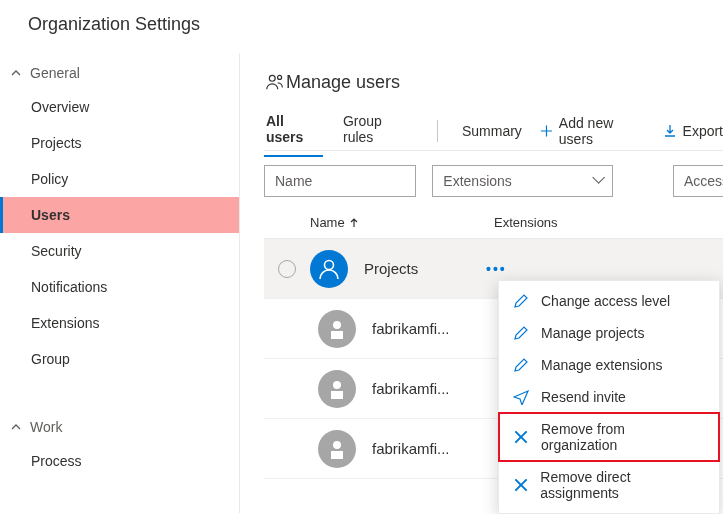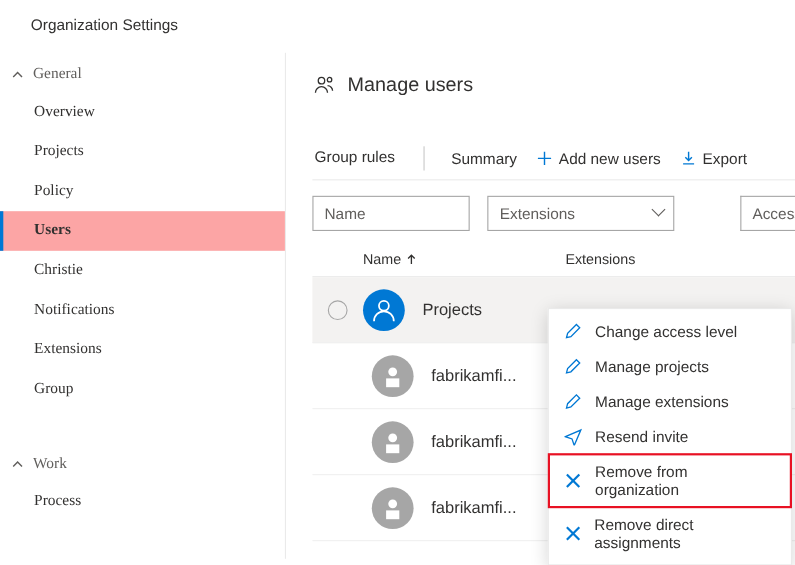--- a/index.html
+++ b/index.html
@@ -8,32 +8,31 @@
     font-family: "Segoe UI", -apple-system, Arial, sans-serif;
     font-size: 14px;
     color: #323130;
     background: #fff;
     width: 723px;
     height: 514px;
     overflow: hidden;
     position: relative;
   }
   .page-title {
-    font-size: 14px;
+    font-size: 18px;
     font-weight: 400;
     padding: 14px 0 18px 28px;
     color: #323130;
   }
   .container { display: flex; height: calc(100% - 54px); }
   .sidebar {
-    width: 260px;
+    width: 240px;
     border-right: 1px solid #eaeaea;
     padding-top: 4px;
     flex-shrink: 0;
-    font-family: Liberation Serif, serif;
   }
   .sb-group-header {
     display: flex;
     align-items: center;
     gap: 8px;
     padding: 8px 14px 8px 10px;
     color: #605e5c;
     font-size: 14px;
     cursor: pointer;
   }
@@ -48,22 +47,22 @@
     background: #fca5a5;
     font-weight: 600;
   }
   .main {
     flex: 1;
     padding: 18px 0 0 24px;
     position: relative;
     overflow: hidden;
   }
   .section-header {
-    display: flex; align-items: center; gap: 10px;
-    font-size: 18px; color: #323130; margin-bottom: 36px;
+    display: flex; align-items: center; 
+    font-size: 18px; color: #323130; margin-bottom: 18px;
   }
   .section-header svg { width: 22px; height: 22px; }
   .tabbar {
     display: flex; align-items: center; gap: 18px;
     border-bottom: 1px solid #eaeaea;
     height: 40px;
   }
   .tab { padding: 8px 2px 10px; color: #323130; cursor: pointer; border-bottom: 2px solid transparent; }
   .tab.active { border-bottom-color: #0078d4; font-weight: 600; }
   .tabbar .divider { width: 1px; height: 22px; background: #c8c8c8; margin: 0 6px; }
@@ -123,21 +122,21 @@
     <div class="sb-group-header">
       <svg class="chev-up-svg" width="12" height="12" viewBox="0 0 12 12">
           <path d="M2 4 L6 8 L10 4" stroke="#605e5c" fill="none" stroke-width="1.3"></path>
         </svg>
       <span>General</span>
     </div>
     <div class="sb-item">Overview</div>
     <div class="sb-item">Projects</div>
     <div class="sb-item">Policy</div>
     <div class="sb-item active">Users</div>
-    <div class="sb-item">Christie</div>
+    <div class="sb-item">Security</div>
     <div class="sb-item">Notifications</div>
     <div class="sb-item">Extensions</div>
     <div class="sb-item">Group</div>
 
     <div style="height:34px"></div>
 
     <div class="sb-group-header">
       <svg class="chev-up-svg" width="12" height="12" viewBox="0 0 12 12">
           <path d="M2 4 L6 8 L10 4" stroke="#605e5c" fill="none" stroke-width="1.3"></path>
         </svg>
@@ -151,20 +150,21 @@
       <svg viewBox="0 0 24 24">
           <circle cx="9" cy="8" r="3.2" fill="none" stroke="#323130" stroke-width="1.3"></circle>
           <path d="M3 20c0-3.3 2.7-6 6-6s6 2.7 6 6" fill="none" stroke="#323130" stroke-width="1.3"></path>
           <circle cx="17" cy="7" r="2.2" fill="none" stroke="#323130" stroke-width="1.3"></circle>
           <path d="M15 13c2.8 0 5 2.3 5 5" fill="none" stroke="#323130" stroke-width="1.3"></path>
         </svg>
       <span>Manage users</span>
     </div>
 
     <div class="tabbar">
+      <div class="tab active">All users</div>
       <div class="tab">Group rules</div>
       <div class="divider"></div>
       <div class="tab-action">Summary</div>
       <div class="tab-action">
         <svg width="14" height="14" viewBox="0 0 14 14">
             <path d="M7 1v12M1 7h12" stroke="#0078d4" stroke-width="1.3"></path>
           </svg>
         <span>Add new users</span>
       </div>
       <div class="tab-action">

